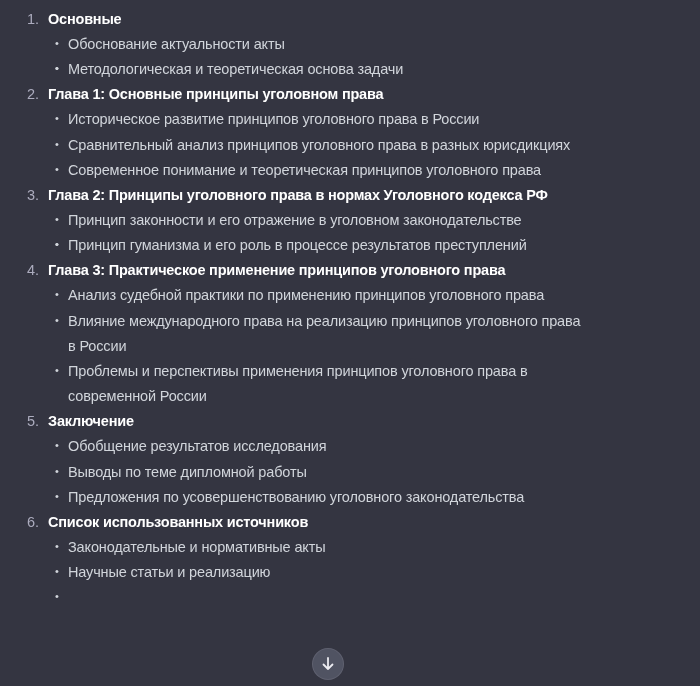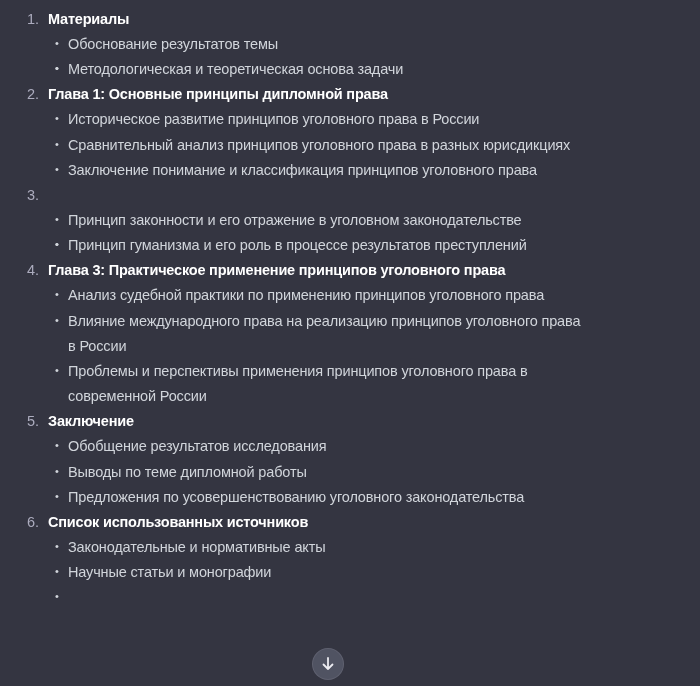--- a/index.html
+++ b/index.html
@@ -95,44 +95,45 @@
 </style>
 </head>
 <body>
 
 <div class="content">
   <ol class="outline">
 
     <li class="section">
       <div class="section-head">
         <span class="section-num">1.</span>
-        <span class="section-title">Материалы</span>
+        <span class="section-title">Основные</span>
       </div>
       <ul class="items">
-        <li class="item"><span class="bullet">•</span><span>Обоснование результатов темы</span></li>
+        <li class="item"><span class="bullet">•</span><span>Обоснование актуальности акты</span></li>
         <li class="item"><span class="bullet">•</span></li>
         <li class="item"><span class="bullet">•</span><span>Методологическая и теоретическая основа задачи</span></li>
       </ul>
     </li>
 
     <li class="section">
       <div class="section-head">
         <span class="section-num">2.</span>
-        <span class="section-title">Глава 1: Основные принципы дипломной права</span>
+        <span class="section-title">Глава 1: Основные принципы уголовном права</span>
       </div>
       <ul class="items">
         <li class="item"><span class="bullet">•</span><span>Историческое развитие принципов уголовного права в России</span></li>
         <li class="item"><span class="bullet">•</span><span>Сравнительный анализ принципов уголовного права в разных юрисдикциях</span></li>
-        <li class="item"><span class="bullet">•</span><span>Заключение понимание и классификация принципов уголовного права</span></li>
+        <li class="item"><span class="bullet">•</span><span>Современное понимание и теоретическая принципов уголовного права</span></li>
       </ul>
     </li>
 
     <li class="section">
       <div class="section-head">
         <span class="section-num">3.</span>
+        <span class="section-title">Глава 2: Принципы уголовного права в нормах Уголовного кодекса РФ</span>
       </div>
       <ul class="items">
         <li class="item"><span class="bullet">•</span><span>Принцип законности и его отражение в уголовном законодательстве</span></li>
         <li class="item"><span class="bullet">•</span></li>
         <li class="item"><span class="bullet">•</span><span>Принцип гуманизма и его роль в процессе результатов преступлений</span></li>
       </ul>
     </li>
 
     <li class="section">
       <div class="section-head">
@@ -158,21 +159,21 @@
       </ul>
     </li>
 
     <li class="section">
       <div class="section-head">
         <span class="section-num">6.</span>
         <span class="section-title">Список использованных источников</span>
       </div>
       <ul class="items">
         <li class="item"><span class="bullet">•</span><span>Законодательные и нормативные акты</span></li>
-        <li class="item"><span class="bullet">•</span><span>Научные статьи и монографии</span></li>
+        <li class="item"><span class="bullet">•</span><span>Научные статьи и реализацию</span></li>
         <li class="item"><span class="bullet">•</span></li>
       </ul>
     </li>
 
   </ol>
 </div>
 
 <div class="scroll-btn">
   <svg viewBox="0 0 16 16">
     <path d="M8 2 L8 13 M3.5 8.5 L8 13 L12.5 8.5" stroke="#ececf1" stroke-width="1.8" fill="none" stroke-linecap="round" stroke-linejoin="round"></path>

